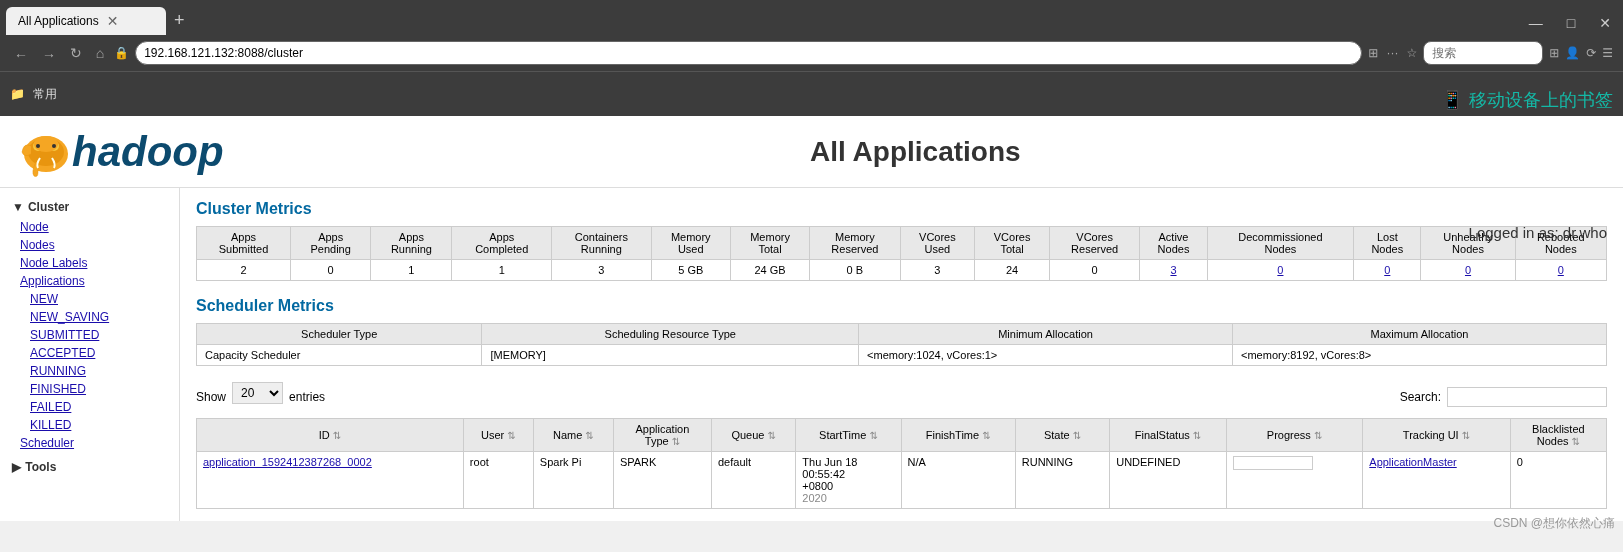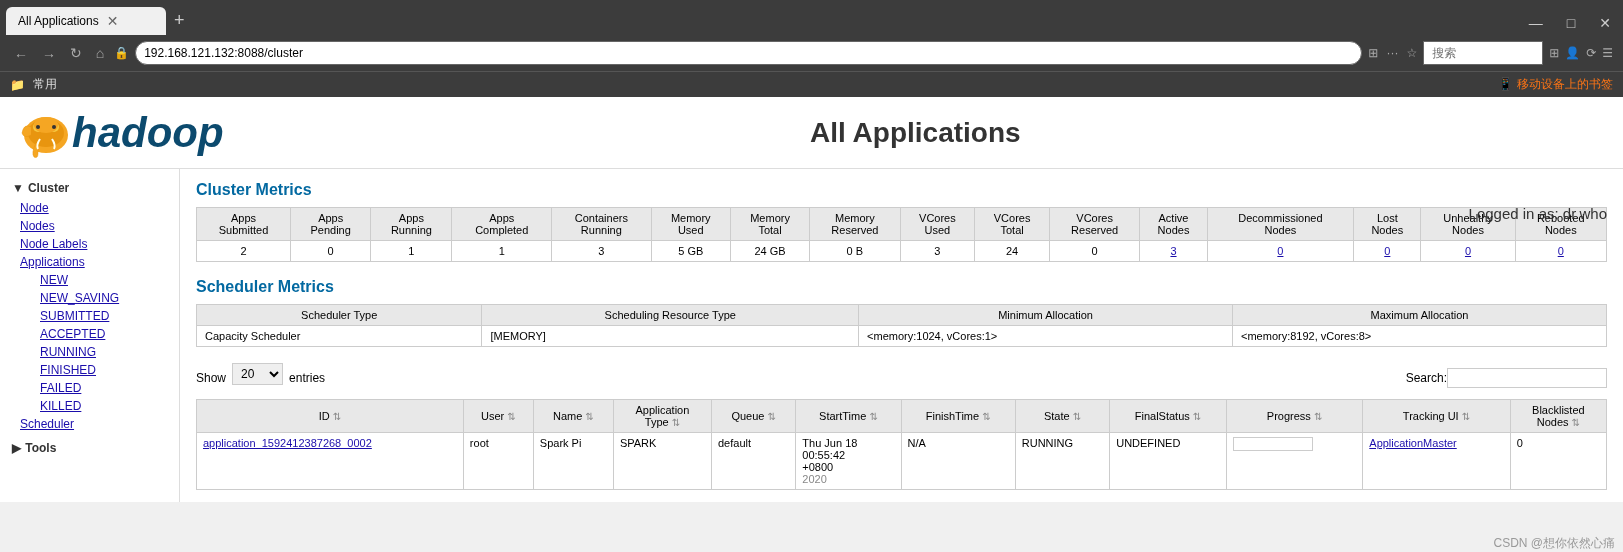--- a/index.html
+++ b/index.html
@@ -10,43 +10,43 @@
     .tab-bar { display: flex; align-items: flex-end; padding: 6px 0 0 6px; background: #3c3c3c; }
     .tab { background: #f0f0f0; padding: 6px 12px; border-radius: 6px 6px 0 0; font-size: 12px; display: flex; align-items: center; gap: 8px; min-width: 160px; }
     .tab-close { color: #666; cursor: pointer; font-size: 14px; }
     .tab-new { background: transparent; border: none; color: #ccc; font-size: 18px; padding: 4px 8px; cursor: pointer; }
     .window-controls { margin-left: auto; display: flex; gap: 0; }
     .win-btn { background: transparent; border: none; color: #ccc; font-size: 14px; padding: 4px 12px; cursor: pointer; }
 
     .address-bar-row { display: flex; align-items: center; gap: 6px; padding: 6px 10px; background: #3c3c3c; }
     .nav-btn { background: transparent; border: none; color: #aaa; font-size: 14px; cursor: pointer; padding: 2px 4px; }
     .address-input { flex: 1; padding: 4px 8px; border-radius: 12px; border: 1px solid #666; background: #fff; font-size: 12px; }
-    .search-input { padding: 4px 8px; border-radius: 0; border: 1px solid #666; background: #fff; font-size: 12px; width: 120px; }
+    .search-input { padding: 4px 8px; border-radius: 8px; border: 1px solid #666; background: #fff; font-size: 12px; width: 120px; }
     .addr-icons { display: flex; gap: 8px; align-items: center; }
     .addr-icon { color: #aaa; font-size: 12px; cursor: pointer; }
 
     .bookmarks-bar { background: #3c3c3c; padding: 4px 10px; border-top: 1px solid #555; display: flex; align-items: center; justify-content: space-between; }
     .bookmarks-left { display: flex; gap: 8px; align-items: center; color: #ddd; font-size: 12px; }
-    .bookmarks-right { color: #f97316; font-size: 12px; }
+    .bookmarks-right { color: #14b8a6; font-size: 18px; margin-top: 12px; }
 
     
     .page { background: #fff; min-height: 400px; }
 
     .page-header { background: #fff; padding: 8px 16px; display: flex; align-items: center; justify-content: space-between; border-bottom: 1px solid #ddd; }
     .page-title { font-size: 28px; font-weight: bold; color: #333; }
     .login-info { font-size: 15px; color: #333; position: absolute; right: 16px; top: 108px; }
 
     .main-layout { display: flex; }
 
     
     .sidebar { width: 180px; background: #fff; border-right: 1px solid #ddd; padding: 8px 0; flex-shrink: 0; }
     .sidebar-section { margin-bottom: 4px; }
     .sidebar-group-header { padding: 4px 12px; font-weight: bold; color: #333; cursor: pointer; display: flex; align-items: center; gap: 4px; }
     .sidebar-link { display: block; padding: 2px 20px; color: #1a0dab; text-decoration: underline; cursor: pointer; font-size: 12px; }
-    .sidebar-sublink { display: block; padding: 2px 40px; color: #1a0dab; text-decoration: underline; cursor: pointer; font-size: 12px; }
+    .sidebar-sublink { display: block; padding: 2px 30px; color: #1a0dab; text-decoration: underline; cursor: pointer; font-size: 12px; }
 
     
     .content { flex: 1; padding: 12px 16px; overflow: auto; }
 
     .section-title { font-size: 16px; font-weight: bold; margin-bottom: 8px; color: #0369a1; }
 
     
     .metrics-table { width: 100%; border-collapse: collapse; margin-bottom: 16px; font-size: 11px; }
     .metrics-table th { background: #e8e8e8; border: 1px solid #ccc; padding: 4px 6px; text-align: center; font-weight: normal; }
     .metrics-table td { border: 1px solid #ccc; padding: 4px 6px; text-align: center; }
@@ -56,37 +56,37 @@
     .scheduler-table { width: 100%; border-collapse: collapse; margin-bottom: 16px; font-size: 11px; }
     .scheduler-table th { background: #e8e8e8; border: 1px solid #ccc; padding: 4px 8px; text-align: center; font-weight: normal; }
     .scheduler-table td { border: 1px solid #ccc; padding: 4px 8px; text-align: left; }
 
     
     .show-entries { display: flex; align-items: flex-end; gap: 6px; margin-bottom: 8px; font-size: 12px; }
     .show-entries select { padding: 2px 4px; font-size: 12px; border: 1px solid #ccc; }
 
     
     .table-controls { display: flex; align-items: center; justify-content: space-between; margin-bottom: 6px; }
-    .search-row { display: flex; align-items: center; font-size: 12px; margin-left: auto; }
+    .search-row { display: flex; align-items: center; gap: 6px; font-size: 12px; margin-left: auto; }
     .search-row input { padding: 2px 6px; border: 1px solid #ccc; font-size: 12px; width: 160px; }
 
     
     .apps-table { width: 100%; border-collapse: collapse; font-size: 11px; }
     .apps-table th { background: #e8e8e8; border: 1px solid #ccc; padding: 4px 6px; text-align: center; font-weight: normal; white-space: nowrap; }
     .apps-table td { border: 1px solid #ccc; padding: 4px 6px; vertical-align: top; }
     .apps-table a { color: #1a0dab; text-decoration: underline; }
     .sort-icon { color: #888; font-size: 10px; }
     .progress-bar-container { width: 80px; height: 14px; border: 1px solid #ccc; background: #fff; display: inline-block; }
     .progress-bar-fill { height: 100%; background: #4caf50; width: 0%; }
 
     .hadoop-logo-img { display: flex; align-items: center; }
     .elephant-svg { width: 60px; height: 55px; }
     .hadoop-word { font-size: 42px; font-weight: bold; color: #0c4a6e; font-style: italic; font-family: Arial, sans-serif; margin-left: -4px; }
 
-    .csdn-watermark { position: fixed; bottom: 0; right: 8px; font-size: 12px; color: #999; }
+    .csdn-watermark { position: fixed; bottom: 20px; right: 8px; font-size: 12px; color: #999; }
   </style>
 </head>
 <body>
 
 <div class="browser-chrome">
 
   <div class="tab-bar">
     <div class="tab">
       <span>All Applications</span>
       <span class="tab-close">✕</span>

